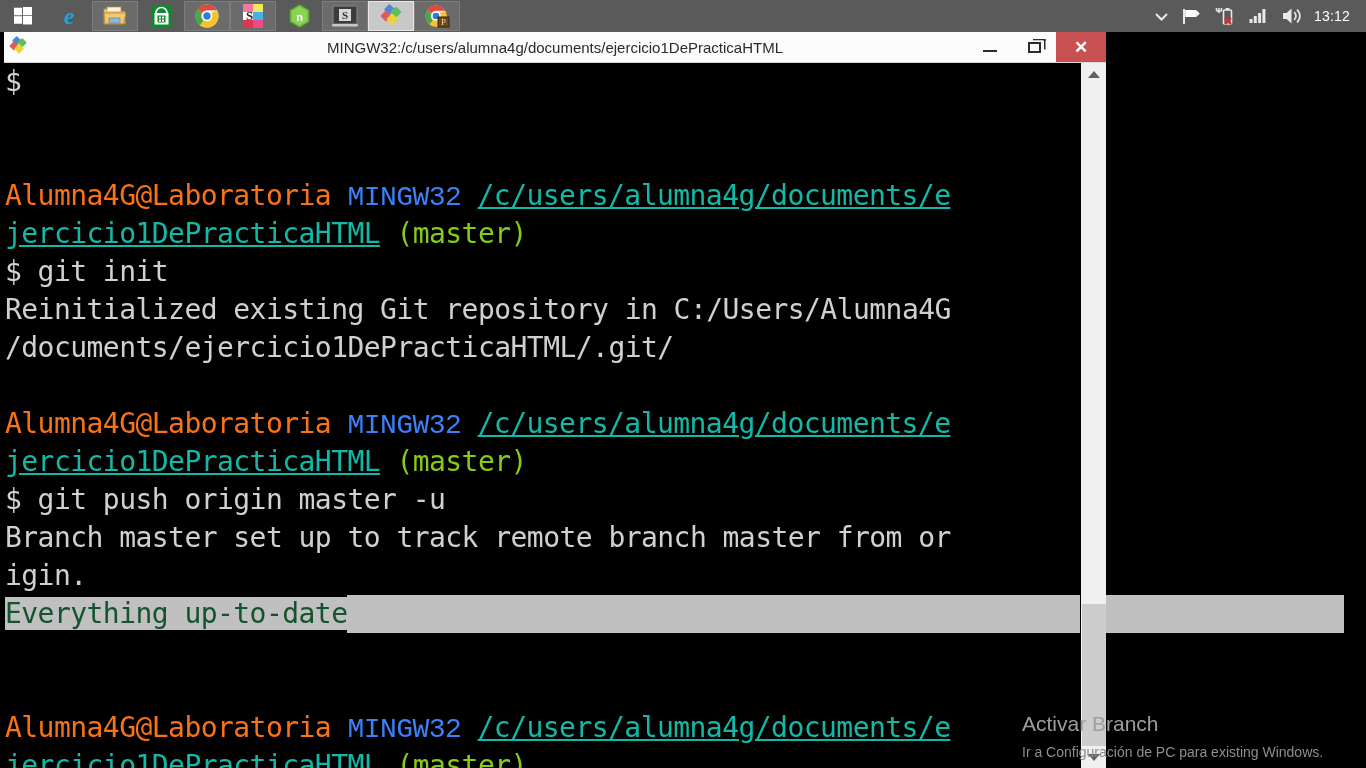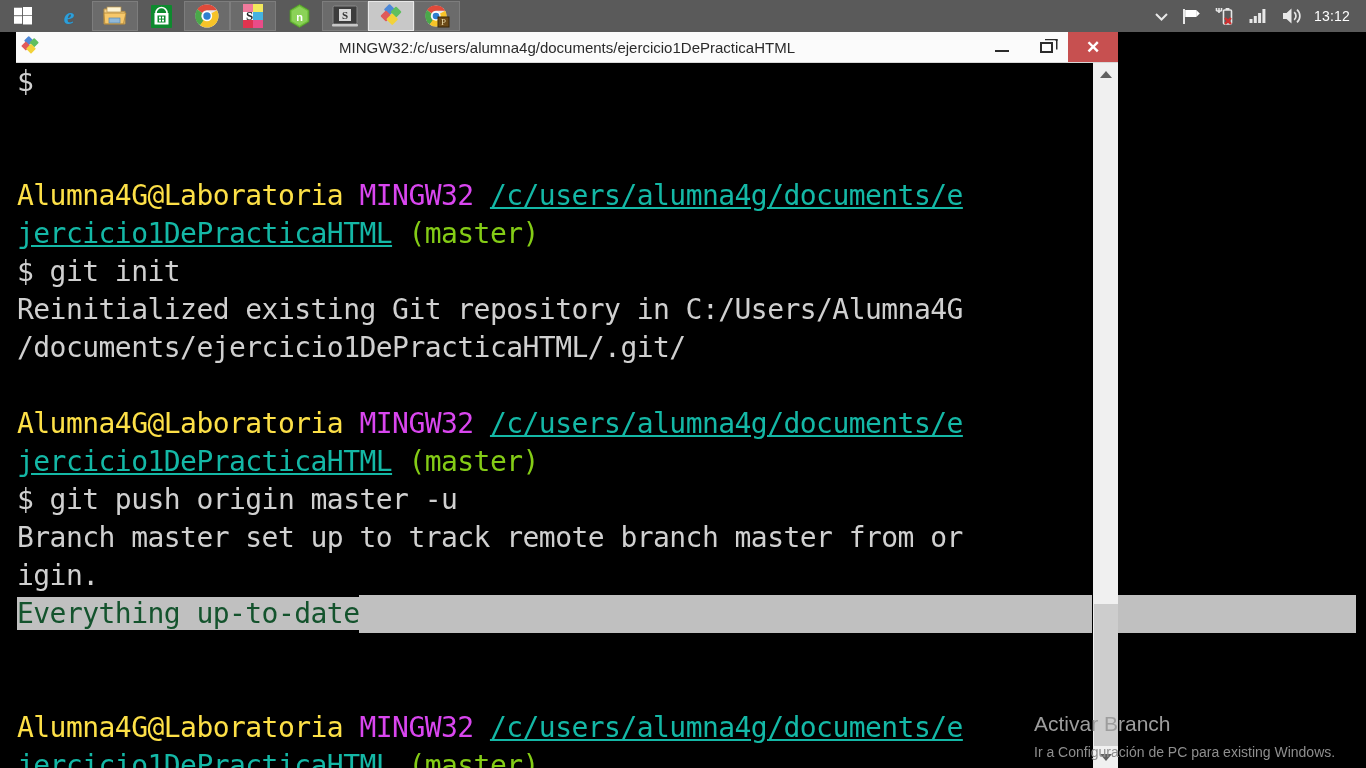--- a/index.html
+++ b/index.html
@@ -69,21 +69,21 @@
     color: #ffffff;
     font-size: 14px;
     font-family: "Liberation Sans", sans-serif;
     padding: 0 8px 0 4px;
     letter-spacing: 0.2px;
   }
 
   
   #window {
     position: absolute;
-    left: 16px; top: 32px;
+    left: 4px; top: 32px;
     width: 1102px; height: 736px;
     background: #000;
   }
   #titlebar {
     position: relative;
     height: 30px;
     background: #fbfbfb;
     border-bottom: 1px solid #d8d8d8;
     display: flex;
     align-items: center;
@@ -163,22 +163,22 @@
     line-height: 38px;
     letter-spacing: -0.55px;
     white-space: pre;
   }
   .tline {
     height: 38px;
     white-space: pre;
     padding-left: 1px;
   }
   .c-white  { color: #d0d0d0; }
-  .c-green  { color: #fde047; }
-  .c-magenta{ color: #d946ef; }
+  .c-green  { color: #f97316; }
+  .c-magenta{ color: #3b82f6; font-family: Liberation Mono, monospace; }
   .c-yellow { color: #14b8a6; text-decoration: underline; }
   .c-cyan   { color: #84cc16; }
   .sel {
     background: #c0c0c0;
     color: #14532d;
   }
   .sel-fill {
     background: #c0c0c0;
     display: inline-block;
   }

